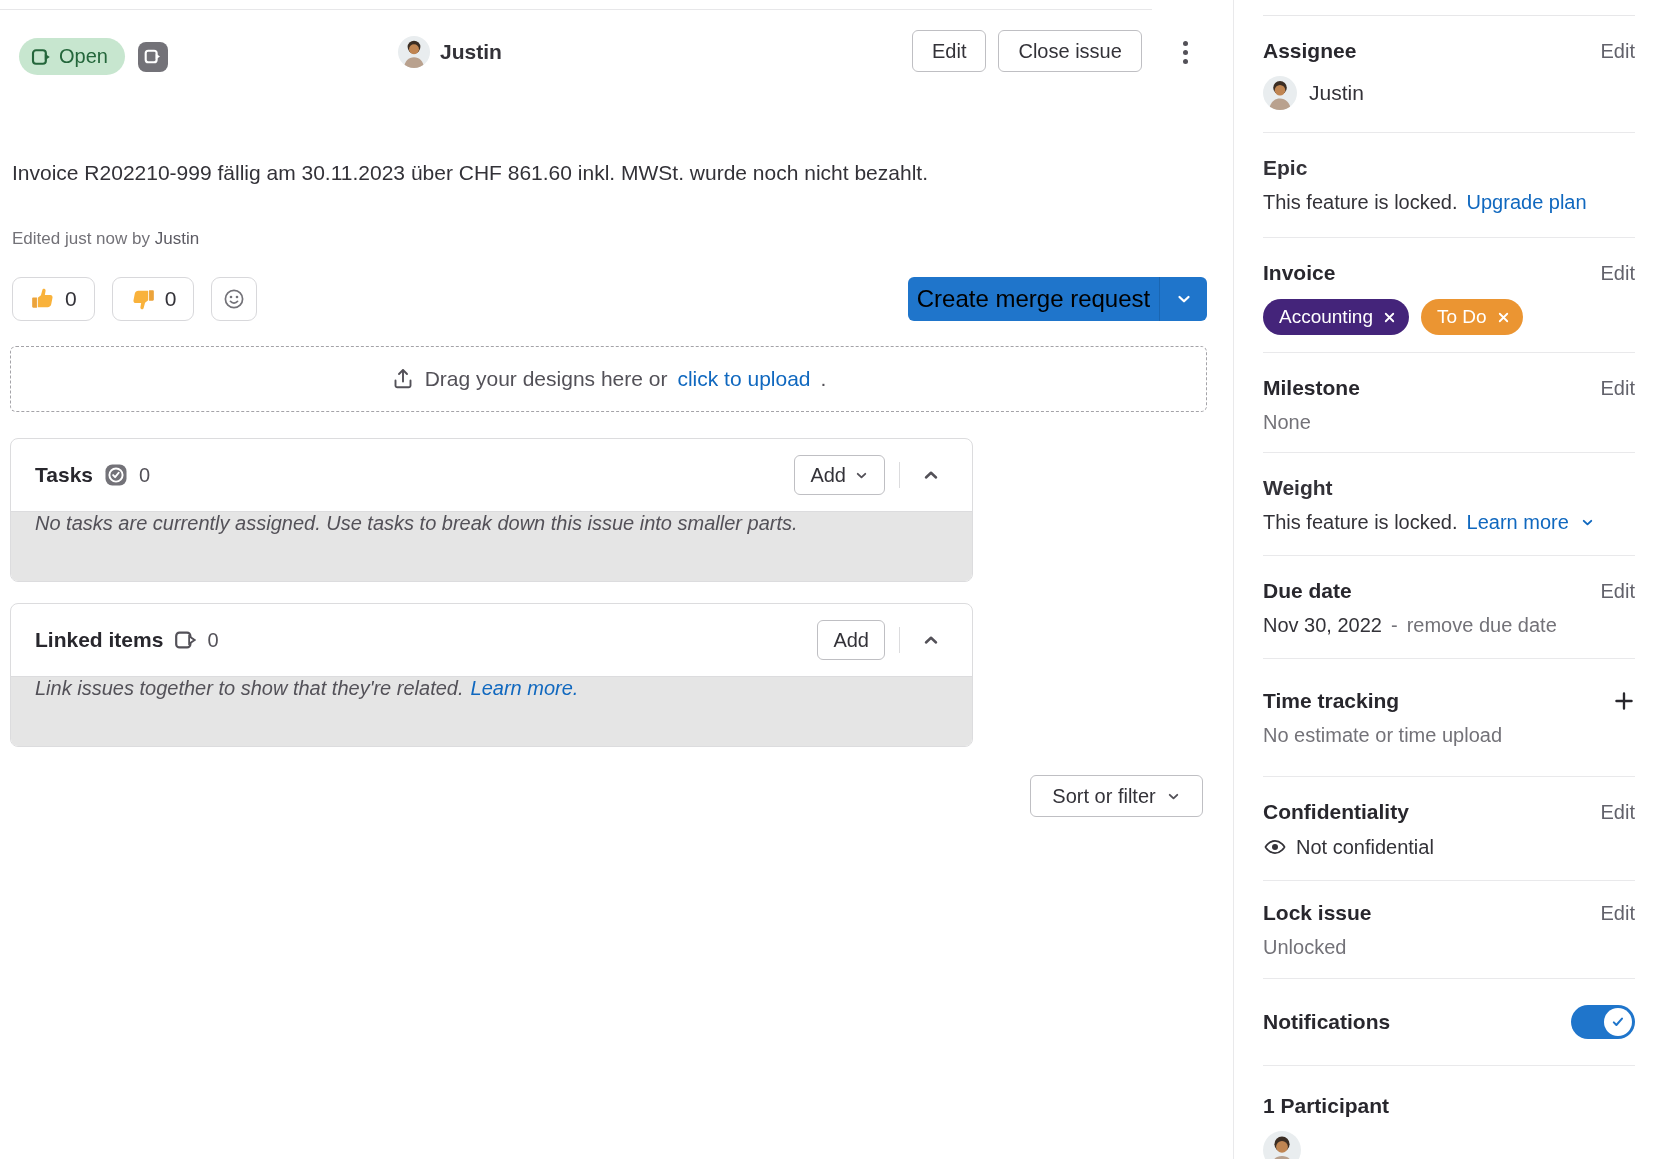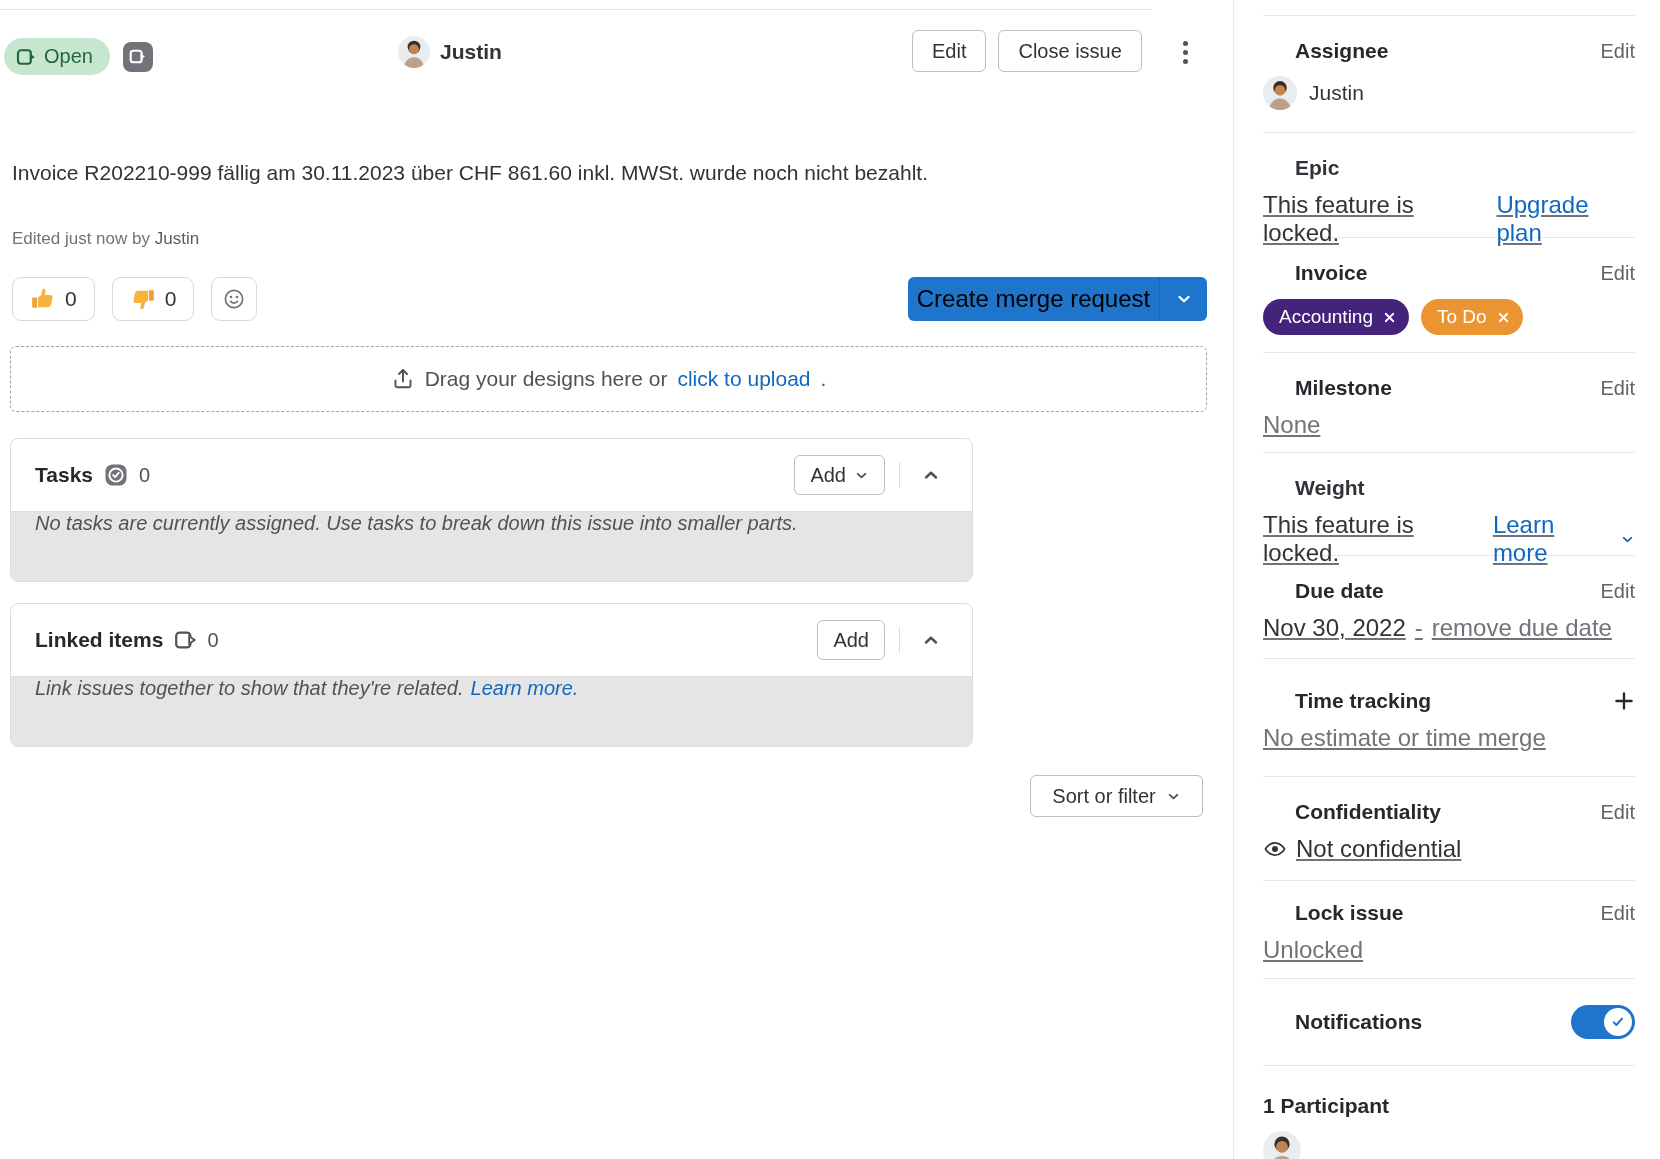--- a/index.html
+++ b/index.html
@@ -6,21 +6,21 @@
   html,body { background:#fff; }
   body { font-family:"Liberation Sans", sans-serif; color:#333238; }
   #app { position:relative; width:1660px; height:1159px; overflow:hidden; background:#fff; }
 
   .main { position:absolute; left:0; top:0; width:1207px; height:100%; }
   .abs { position:absolute; }
 
   .topline { left:0; top:9px; width:1152px; height:1px; background:#e7e7e9; }
 
   
-  .hdr-badges { left:4px; top:38px; display:flex; align-items:center; gap:13px; }
+  .hdr-badges { left:19px; top:38px; display:flex; align-items:center; gap:13px; }
   .badge-open { height:37px; padding:0 17px 0 12px; border-radius:19px; background:#c7e6cf;
     color:#24663b; font-size:20px; display:inline-flex; align-items:center; gap:8px; }
   .type-chip { width:30px; height:30px; border-radius:8px; background:#737278;
     display:inline-flex; align-items:center; justify-content:center; }
 
   .author { left:398px; top:36px; display:flex; align-items:center; gap:10px;
     font-size:21px; font-weight:700; color:#333238; cursor:pointer; }
 
   .hdr-actions { left:912px; top:30px; display:flex; gap:12px; }
   .btn { height:42px; padding:0 19px; font-size:20px; color:#333238; background:#fff;
@@ -69,25 +69,25 @@
 
   .vdivider { position:absolute; left:1233px; top:0; width:1px; height:100%; background:#e9e9eb; }
 
   
   .sidebar { position:absolute; left:1263px; top:0; width:372px; height:100%; }
   .sb-topline { margin-top:15px; height:1px; background:#e7e7e9; }
   .sb-sec { border-bottom:1px solid #e9e9eb; padding-top:23px; }
   .h-assignee{height:117px;} .h-epic{height:105px;} .h-labels{height:115px;} .h-milestone{height:100px;}
   .h-weight{height:103px;} .h-due{height:103px;} .h-time{height:118px; padding-top:30px;} .h-conf{height:104px;}
   .h-lock{height:98px; padding-top:20px;} .h-notif{height:87px; padding-top:26px;} .h-part{border-bottom:0; padding-top:28px;}
-  .sb-row { display:flex; align-items:center; justify-content:space-between;margin-left:32px; }
+  .sb-row { display:flex; align-items:center; justify-content:space-between; }
   .sb-title { font-size:21px; font-weight:600; color:#28272d; }
   .sb-title.light { font-weight:700; color:#333238; }
   .sb-edit { font-size:20px; color:#62626b; background:none; border:0; cursor:pointer; font-family:inherit; }
-  .sb-val { margin-top:11px; font-size:24px; color:#737278; display:flex; align-items:center; gap:9px;text-decoration:underline; }
+  .sb-val { margin-top:11px; font-size:20px; color:#737278; display:flex; align-items:center; gap:9px; }
   .sb-val .dark { color:#333238; }
   .avatar { border-radius:50%; overflow:hidden; display:inline-block; flex:none; }
   .assignee-row { margin-top:13px; display:flex; align-items:center; gap:12px; font-size:21px; color:#333238; cursor:pointer; }
 
   .pills { margin-top:14px; display:flex; gap:12px; }
   .pill { height:36px; border-radius:18px; padding:0 12px 0 16px; display:flex; align-items:center; gap:9px;
     color:#fff; font-size:19px; cursor:pointer; }
   .pill-x { background:none; border:0; display:flex; align-items:center; cursor:pointer; padding:0; }
 
   .icon-btn { background:none; border:0; cursor:pointer; display:flex; align-items:center; justify-content:center; }
@@ -355,21 +355,21 @@
 
     <section class="sb-sec h-time">
       <div class="sb-row">
         <span class="sb-title">Time tracking</span>
         <button class="icon-btn">
           <svg width="22" height="22" viewBox="0 0 16 16" fill="none">
               <path d="M8 2.5v11M2.5 8h11" stroke="#28272d" stroke-width="1.7" stroke-linecap="round"></path>
             </svg>
         </button>
       </div>
-      <div class="sb-val">No estimate or time merge</div>
+      <div class="sb-val">No estimate or time upload</div>
     </section>
 
     <section class="sb-sec h-conf">
       <div class="sb-row">
         <span class="sb-title">Confidentiality</span>
         <button class="sb-edit">Edit</button>
       </div>
       <div class="sb-val">
         <svg width="24" height="24" viewBox="0 0 24 24" fill="none">
           <path d="M2.5 12S6 5.9 12 5.9 21.5 12 21.5 12 18 18.1 12 18.1 2.5 12 2.5 12z" stroke="#333238" stroke-width="1.7"></path>

